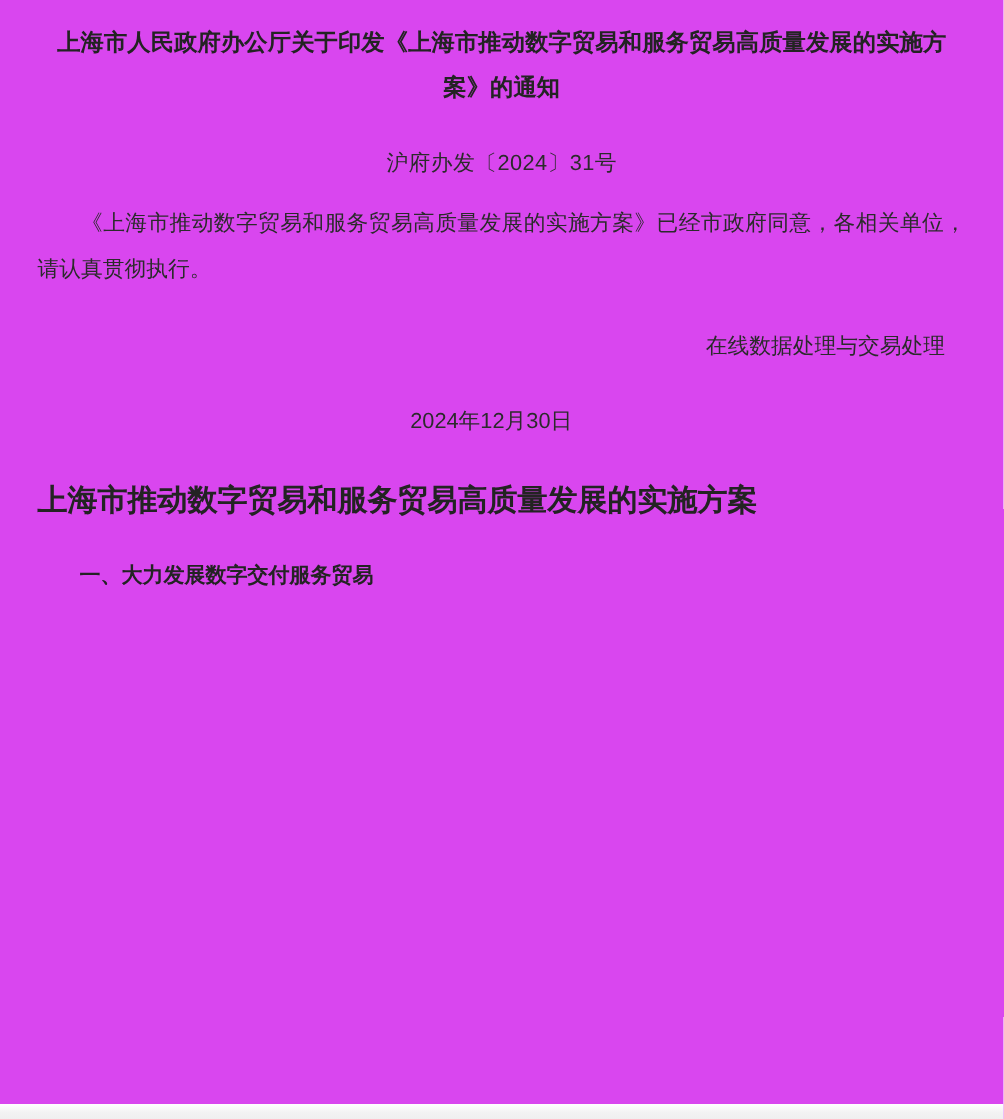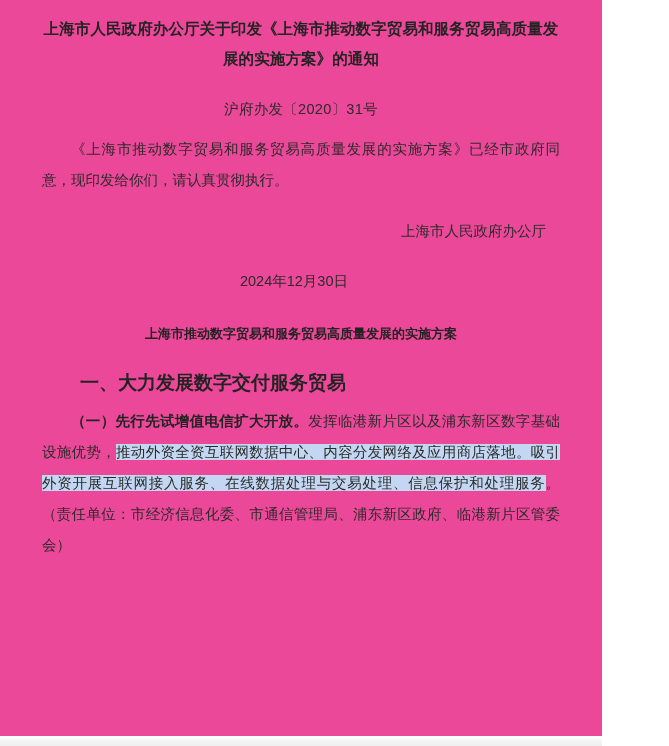--- a/index.html
+++ b/index.html
@@ -10,25 +10,25 @@
   body {
     width: 669px;
     height: 746px;
     overflow: hidden;
     font-family: "Liberation Sans", "DejaVu Sans", sans-serif;
     color: #2b2b2b;
     -webkit-font-smoothing: antialiased;
   }
   .page {
     position: relative;
-    width: 602px;
+    width: 669px;
     height: 746px;
-    background: #ec4899;
+    background: #d946ef;
     box-sizing: border-box;
-    padding: 0 42px;
+    padding: 0 25px;
   }
   .doc-title {
     font-size: 15.5px;
     font-weight: bold;
     line-height: 30px;
     text-align: center;
     letter-spacing: 0.1px;
     color: #232323;
     padding-top: 14px;
     margin: 0;
@@ -66,29 +66,29 @@
   }
   .date {
     font-size: 14.5px;
     line-height: 26px;
     text-align: center;
     margin-top: 24px;
     padding-right: 14px;
     color: #2b2b2b;
   }
   .plan-title {
-    font-size: 13px;
+    font-size: 20px;
     font-weight: bold;
-    text-align: center;
+    text-align: left;
     line-height: 28px;
     margin-top: 26px;
     color: #232323;
   }
   .section-heading {
-    font-size: 19px;
+    font-size: 14px;
     font-weight: bold;
     line-height: 30px;
     margin-top: 20px;
     text-indent: 2em;
     color: #232323;
   }
   .sub-para {
     font-size: 14.5px;
     line-height: 31px;
     text-align: justify;
@@ -116,31 +116,30 @@
     background: linear-gradient(to bottom, #ffffff 0%, #f2f2f2 60%, #efefef 100%);
   }
 </style>
 </head>
 <body>
 
 <div class="page">
 
   <div class="doc-title">上海市人民政府办公厅关于印发《上海市推动数字贸易和服务贸易高质量发展的实施方案》的通知</div>
 
-  <div class="doc-number">沪府办发〔2020〕31号</div>
+  <div class="doc-number">沪府办发〔2024〕31号</div>
 
 
-  <div class="para">《上海市推动数字贸易和服务贸易高质量发展的实施方案》已经市政府同意，现印发给你们，请认真贯彻执行。</div>
+  <div class="para">《上海市推动数字贸易和服务贸易高质量发展的实施方案》已经市政府同意，各相关单位，请认真贯彻执行。</div>
 
-  <div class="signature">上海市人民政府办公厅</div>
+  <div class="signature">在线数据处理与交易处理</div>
 
   <div class="date">2024年12月30日</div>
 
   <div class="plan-title">上海市推动数字贸易和服务贸易高质量发展的实施方案</div>
 
 
   <div class="section-heading">一、大力发展数字交付服务贸易</div>
 
-  <div class="sub-para"><span class="sub-label">（一）先行先试增值电信扩大开放。</span><span>发挥临港新片区以及浦东新区数字基础设施优势，</span><span class="hl">推动外资全资互联网数据中心、内容分发网络及应用商店落地。吸引外资开展互联网接入服务、在线数据处理与交易处理、信息保护和处理服务</span><span>。（责任单位：市经济信息化委、市通信管理局、浦东新区政府、临港新片区管委会）</span></div>
 
   <div class="bottom-strip"></div>
 
 </div>
 
 </body></html>

